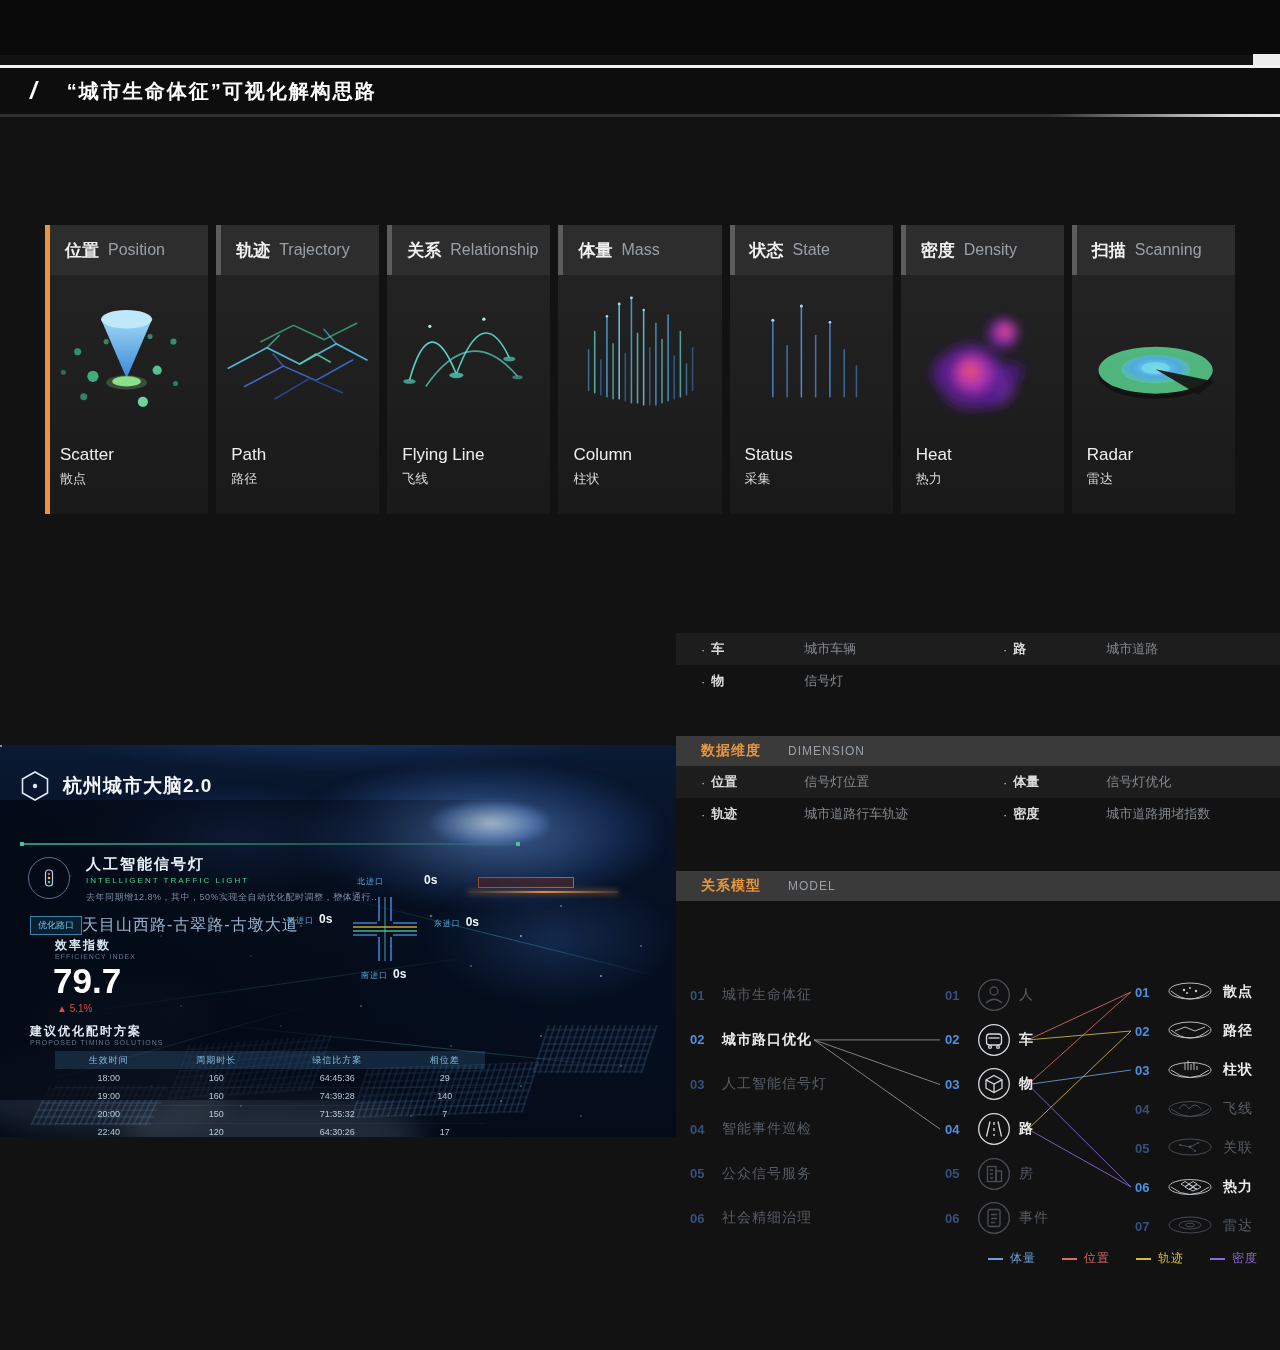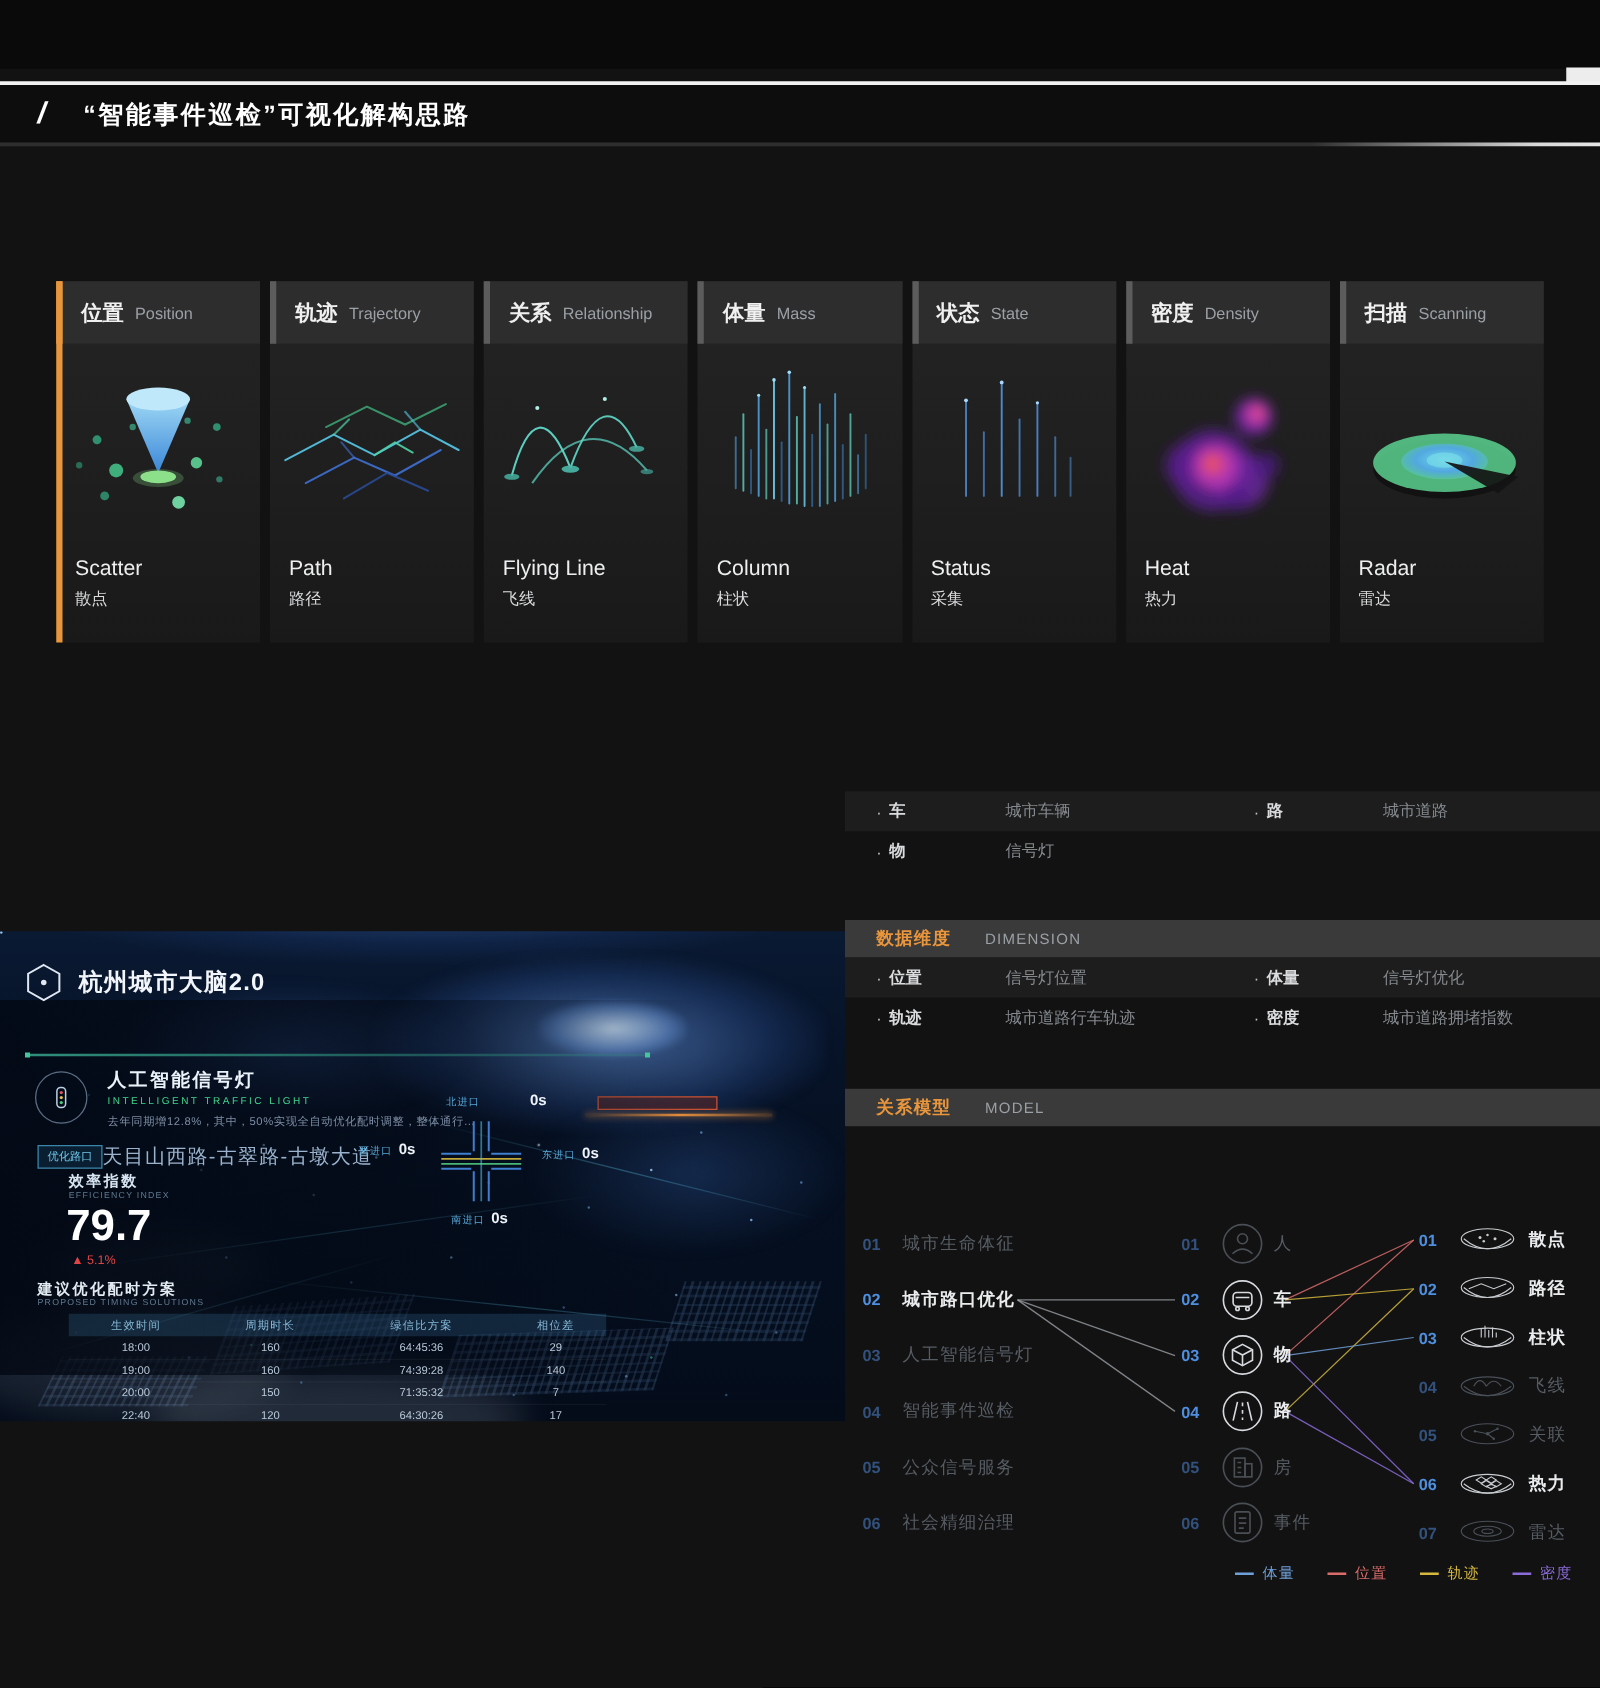--- a/index.html
+++ b/index.html
@@ -25,21 +25,21 @@
            background:linear-gradient(to right,#2e2e2e 0%, #2e2e2e 82%, #d8d8d8 96%, #e8e8e8 100%); }
 
   
   .cards { position:absolute; left:45px; top:225px; width:1190px; height:289px; display:flex; gap:8px; }
   .card { position:relative; flex:1; background:linear-gradient(180deg,#242424 0%,#1e1e1e 60%,#191919 100%); }
   .card-header { position:relative; height:50px; background:#2d2d2d; display:flex; align-items:center; padding-left:20px; }
   .card-header::before { content:""; position:absolute; left:0; top:0; width:5px; height:50px; background:#5c5c5c; }
   .card.active::before { content:""; position:absolute; left:0; top:0; width:5px; height:100%; background:#e8953c; z-index:2; }
   .card.active .card-header::before { background:#e8953c; }
   .card-zh { color:#f0f0f0; font-weight:bold; font-size:17px; }
-  .card-en { color:#9aa0a6; font-size:13px; margin-left:9px; }
+  .card-en { color:#9aa0a6; font-size:16px; margin-left:9px; }
   .card-body { position:relative; height:170px; overflow:hidden; }
   .card-body svg { display:block; width:100%; height:100%; }
   .card-foot { padding-left:15px; }
   .card-name-en { color:#eceef0; font-size:17px; }
   .card-name-zh { color:#d9dbdd; font-size:13px; margin-top:5px; }
 
   
   .panel-header { position:absolute; left:676px; width:604px; height:30px; background:#3a3a3a;
                   display:flex; align-items:center; padding-left:25px; }
   .panel-title-zh { color:#e8953c; font-size:14px; font-weight:bold; letter-spacing:1px; }
@@ -165,21 +165,21 @@
 </head>
 <body>
 
 <div id="page">
 
   <div class="top-band dots-texture"></div>
   <div class="white-chip"></div>
   <div class="rule1"></div>
   <div class="title-row dots-texture">
     <span class="title-slash">/</span>
-    <span class="page-title">“智能事件巡检”可视化解构思路</span>
+    <span class="page-title">“城市生命体征”可视化解构思路</span>
   </div>
   <div class="rule2"></div>
 
   <div class="cards">
 
     <div class="card active">
       <div class="card-header">
         <span class="card-zh">位置</span>
         <span class="card-en">Position</span>
       </div>

